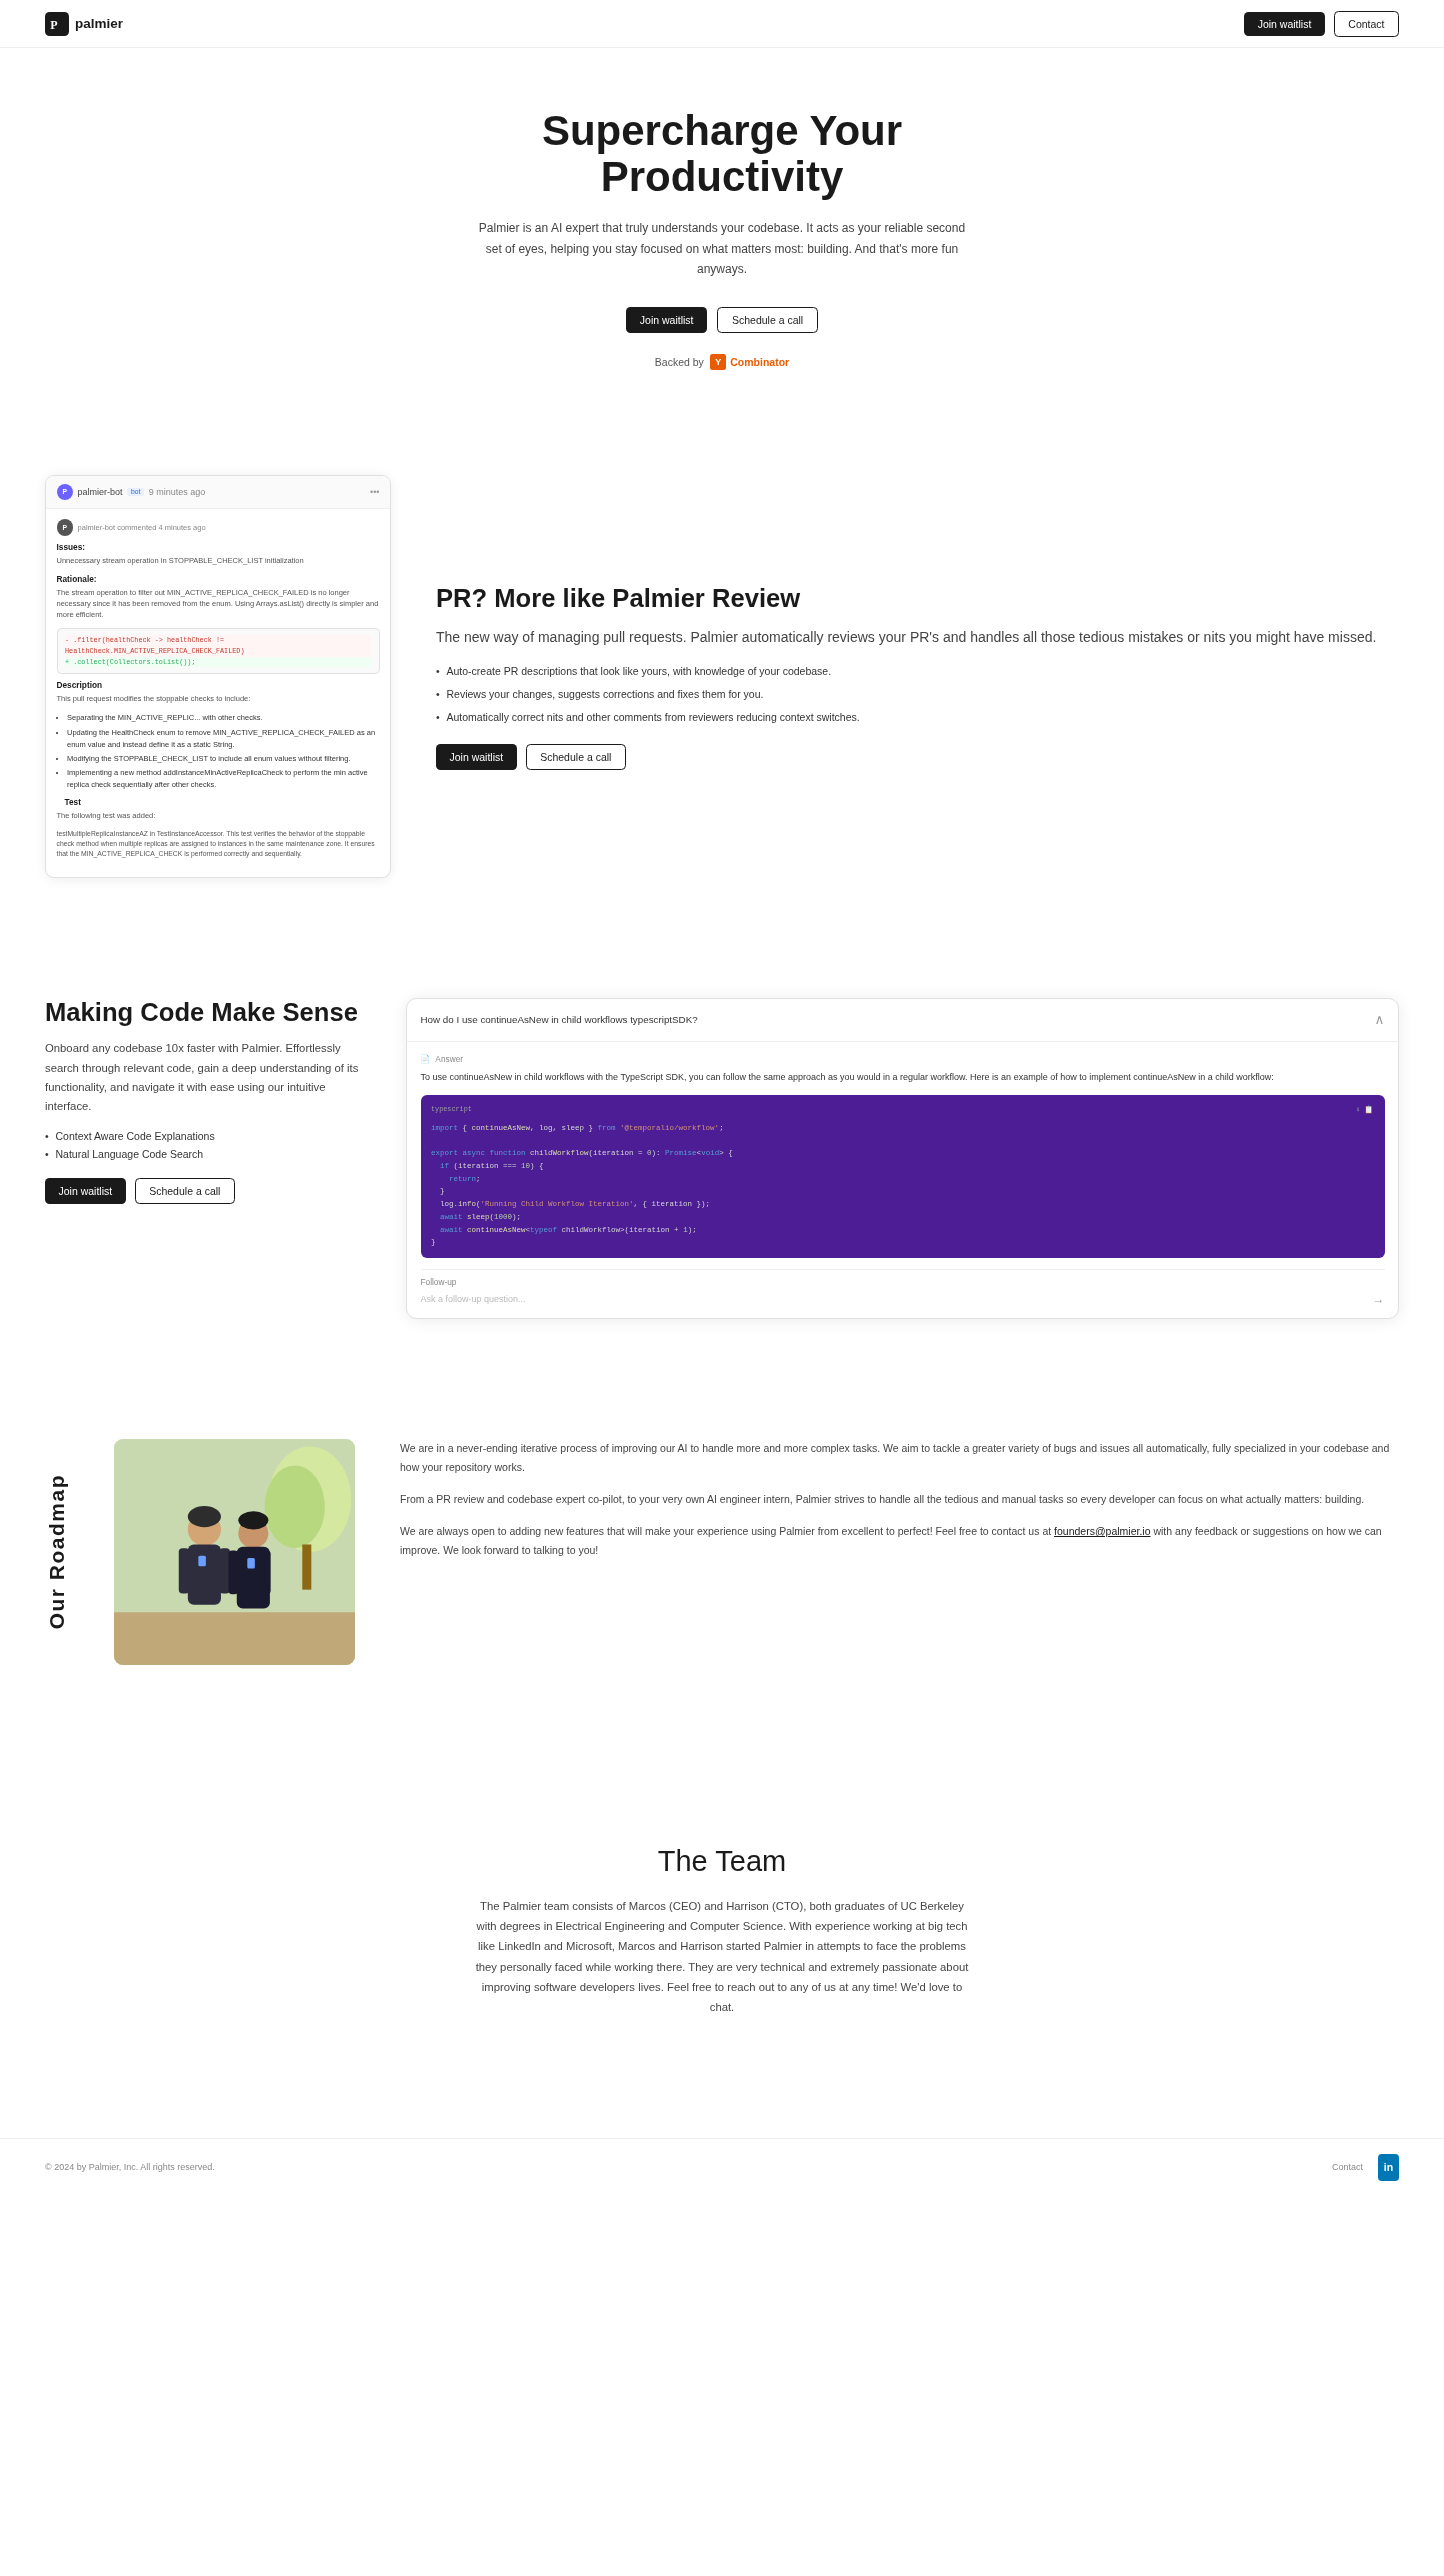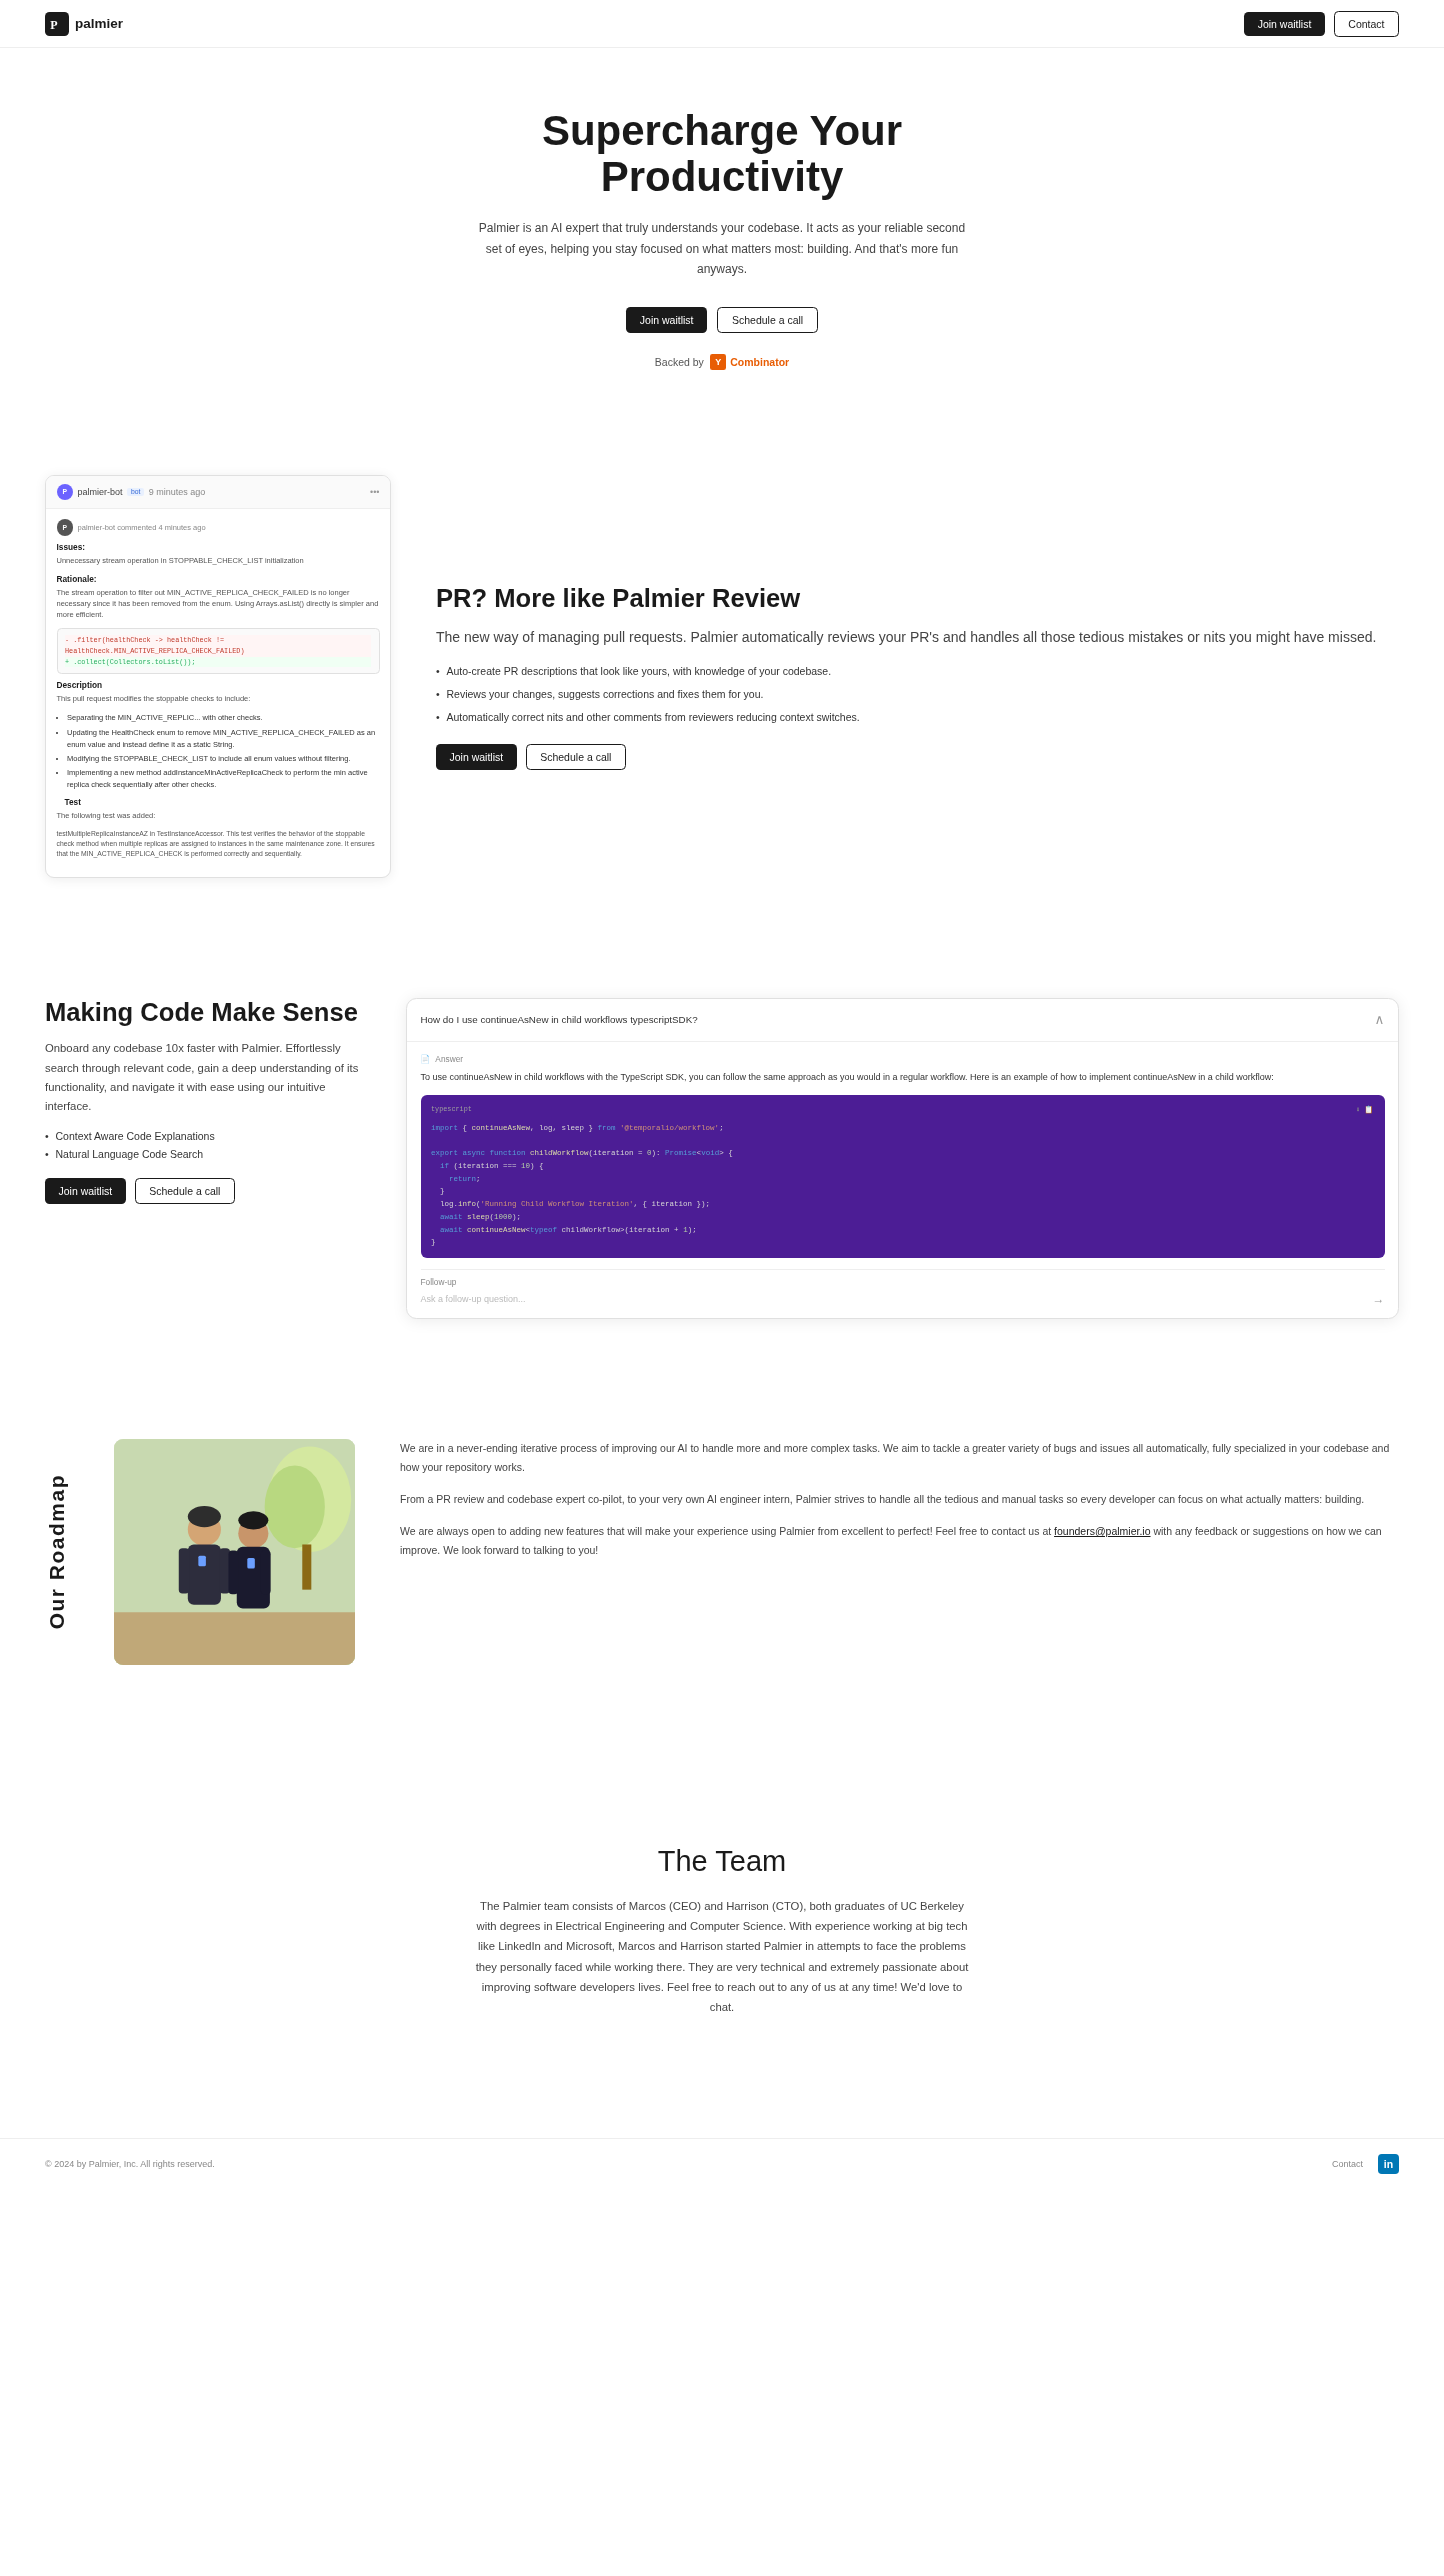--- a/index.html
+++ b/index.html
@@ -82,21 +82,21 @@
 
     
     .team-section { text-align: center; padding: 60px 15px; max-width: 527px; margin: 0 auto; }
     .team-section h2 { font-size: 29px; font-weight: 400; margin-bottom: 18px; }
     .team-section p { font-size: 11.3px; color: #444; line-height: 1.8; }
 
     
     footer { display: flex; align-items: center; justify-content: space-between; padding: 15px 45px; border-top: 0.8px solid #eee; font-size: 9px; color: #888; }
     .footer-links { display: flex; gap: 15px; align-items: center; }
     .footer-link { color: #888; text-decoration: none; font-size: 9px; }
-    .linkedin-icon { width: 21px; height: 20px; background: #0077b5; border-radius: 3.8px; display: flex; align-items: center; justify-content: center; color: #fff; font-size: 10.5px; font-weight: 700; }
+    .linkedin-icon { width: 21px; height: 27px; background: #0077b5; border-radius: 3.8px; display: flex; align-items: center; justify-content: center; color: #fff; font-size: 10.5px; font-weight: 700; }
 
     
     .people-container { position: relative; width: 100%; height: 226px; background: linear-gradient(180deg, #e8f0dc 0%, #c5d9a8 40%, #a8c87a 100%); display: flex; align-items: flex-end; justify-content: center; gap: 7.5px; padding-bottom: 0; }
   </style>
 </head>
 <body>
 
 <nav>
   <div class="nav-logo">
     <svg class="logo-icon" viewBox="0 0 32 32" fill="none" style="font-size:18px">

